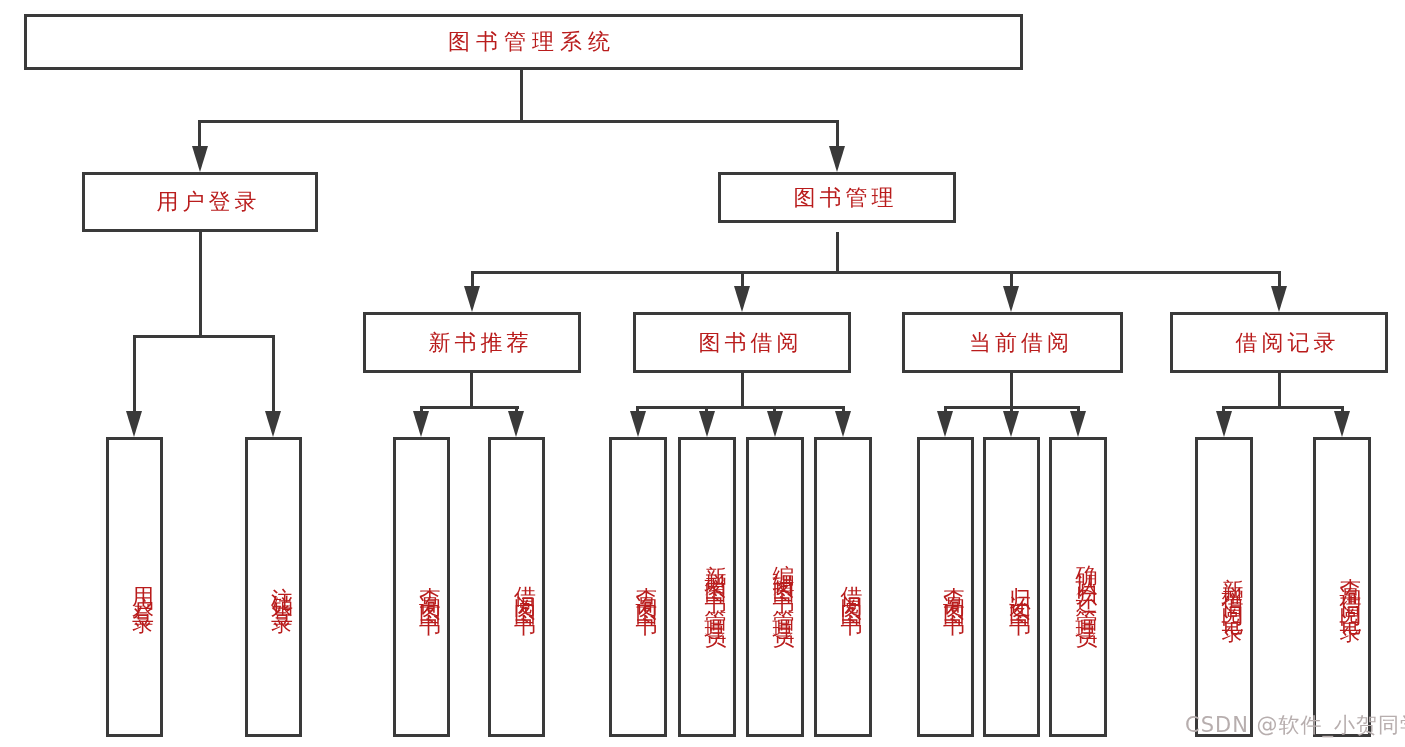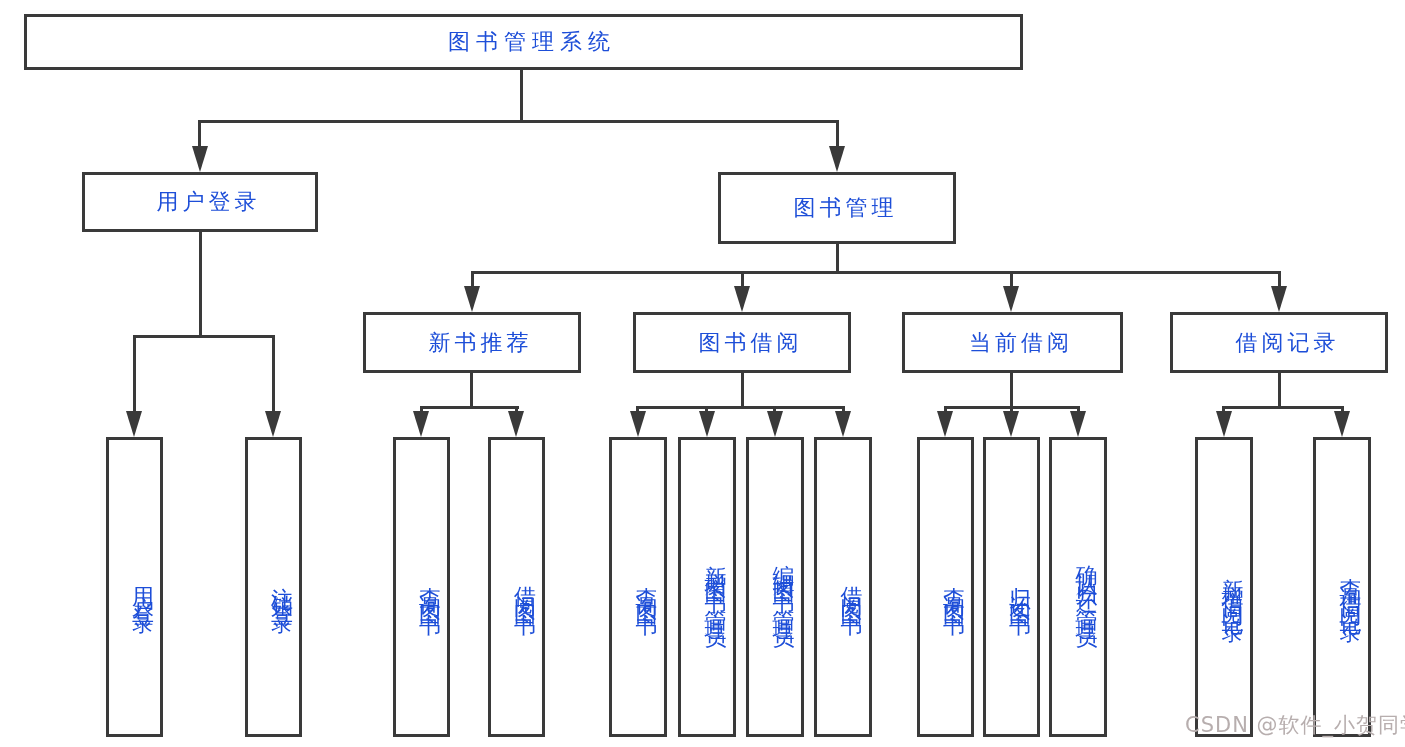--- a/index.html
+++ b/index.html
@@ -1,20 +1,20 @@
 <!DOCTYPE html>
 <html><head>
 <meta charset="utf-8">
 <style>
   html,body{margin:0;padding:0;background:#ffffff;}
   body{font-family:"DejaVu Sans","Liberation Sans",sans-serif;}
   #canvas{position:relative;width:1405px;height:747px;background:#ffffff;overflow:hidden;}
   .box{
     position:absolute;background:#ffffff;border:3px solid #3a3a3a;box-sizing:border-box;
-    display:flex;align-items:center;justify-content:center;color:#1d4ed8;z-index:2;padding-left:17px;
+    display:flex;align-items:center;justify-content:center;color:#b91c1c;z-index:2;padding-left:17px;
   }
   .h-label{font-size:22px;letter-spacing:4px;white-space:nowrap;line-height:1;}
   .title-label{font-size:22px;letter-spacing:6px;}
   .v-label{
     writing-mode:vertical-rl;text-orientation:mixed;
     font-size:22px;letter-spacing:9px;line-height:1;white-space:nowrap;
   }
   .line{position:absolute;background:#3a3a3a;z-index:1;}
   .arrow{
     position:absolute;width:0;height:0;z-index:1;
@@ -38,21 +38,21 @@
   <div class="line" style="left:520px;top:70px;width:3px;height:53px;"></div>
   <div class="line" style="left:198px;top:120px;width:641px;height:3px;"></div>
   <div class="line" style="left:198px;top:120px;width:3px;height:30px;"></div>
   <div class="arrow" style="left:192px;top:146px;"></div>
   <div class="line" style="left:836px;top:120px;width:3px;height:30px;"></div>
   <div class="arrow" style="left:829px;top:146px;"></div>
 
   <div class="box" style="left:82px;top:172px;width:236px;height:60px;">
     <span class="h-label">用户登录</span>
   </div>
-  <div class="box" style="left:718px;top:172px;width:238px;height:72px;">
+  <div class="box" style="left:718px;top:172px;width:238px;height:51px;">
     <span class="h-label">图书管理</span>
   </div>
 
   <div class="line" style="left:199px;top:232px;width:3px;height:106px;"></div>
   <div class="line" style="left:133px;top:335px;width:142px;height:3px;"></div>
   <div class="line" style="left:133px;top:335px;width:3px;height:79px;"></div>
   <div class="arrow" style="left:126px;top:411px;"></div>
   <div class="line" style="left:272px;top:335px;width:3px;height:79px;"></div>
   <div class="arrow" style="left:265px;top:411px;"></div>
 

